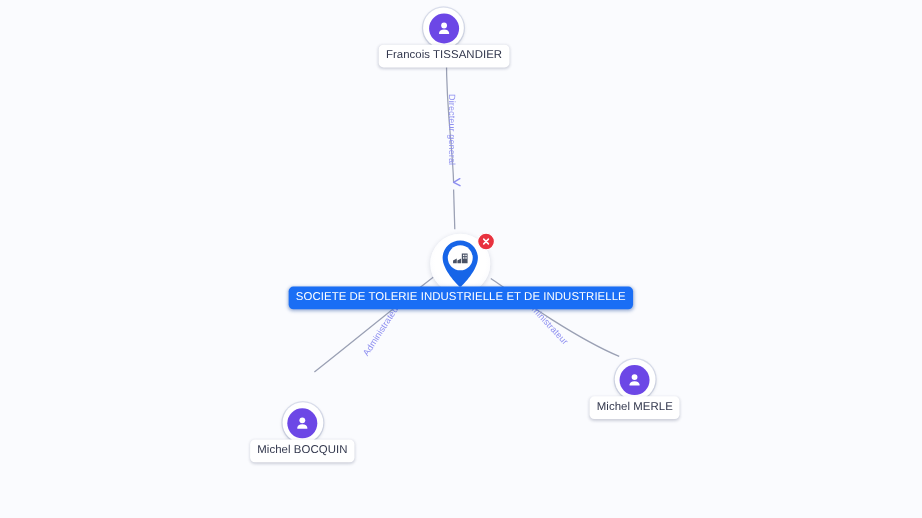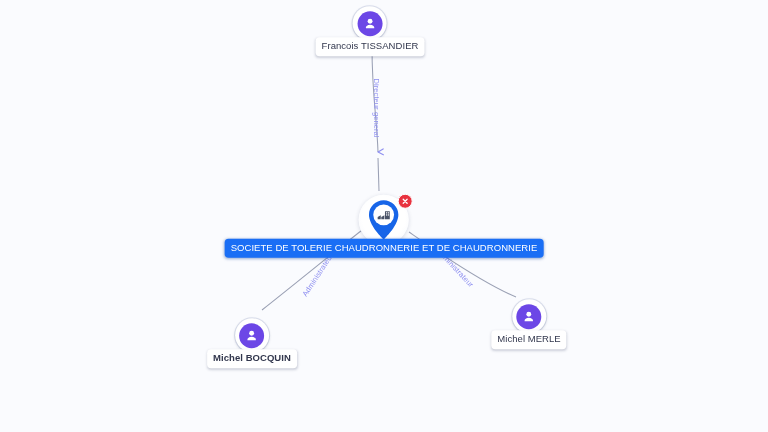--- a/index.html
+++ b/index.html
@@ -184,24 +184,24 @@
             <rect x="21.2" y="15.6" width="1.2" height="1.2" fill="#ffffff"></rect>
           </g>
         </svg>
       </div>
       <div class="pin-badge">
         <svg width="7" height="7" viewBox="0 0 10 10" aria-hidden="true">
           <path d="M2.2 2.2 L7.8 7.8 M7.8 2.2 L2.2 7.8" stroke="#ffffff" stroke-width="1.8" stroke-linecap="round"></path>
         </svg>
       </div>
     </div>
-    <div class="name-chip selected">SOCIETE DE TOLERIE CHAUDRONNERIE ET DE CHAUDRONNERIE</div>
-  </div>
-
-  <div class="node person-node" style="left:252px; top:343px;font-weight:bold;">
+    <div class="name-chip selected">SOCIETE DE TOLERIE INDUSTRIELLE ET DE INDUSTRIELLE</div>
+  </div>
+
+  <div class="node person-node" style="left:252px; top:360px;">
     <div class="avatar-ring">
       <div class="avatar-disc">
         <svg width="15" height="15" viewBox="0 0 24 24" fill="#ffffff" aria-hidden="true">
           <circle cx="12" cy="8" r="3.9"></circle>
           <path d="M12 13.4c-4.1 0-6.7 2.3-6.7 4.6v1.2h13.4v-1.2c0-2.3-2.6-4.6-6.7-4.6z"></path>
         </svg>
       </div>
     </div>
     <div class="name-chip">Michel BOCQUIN</div>
   </div>

